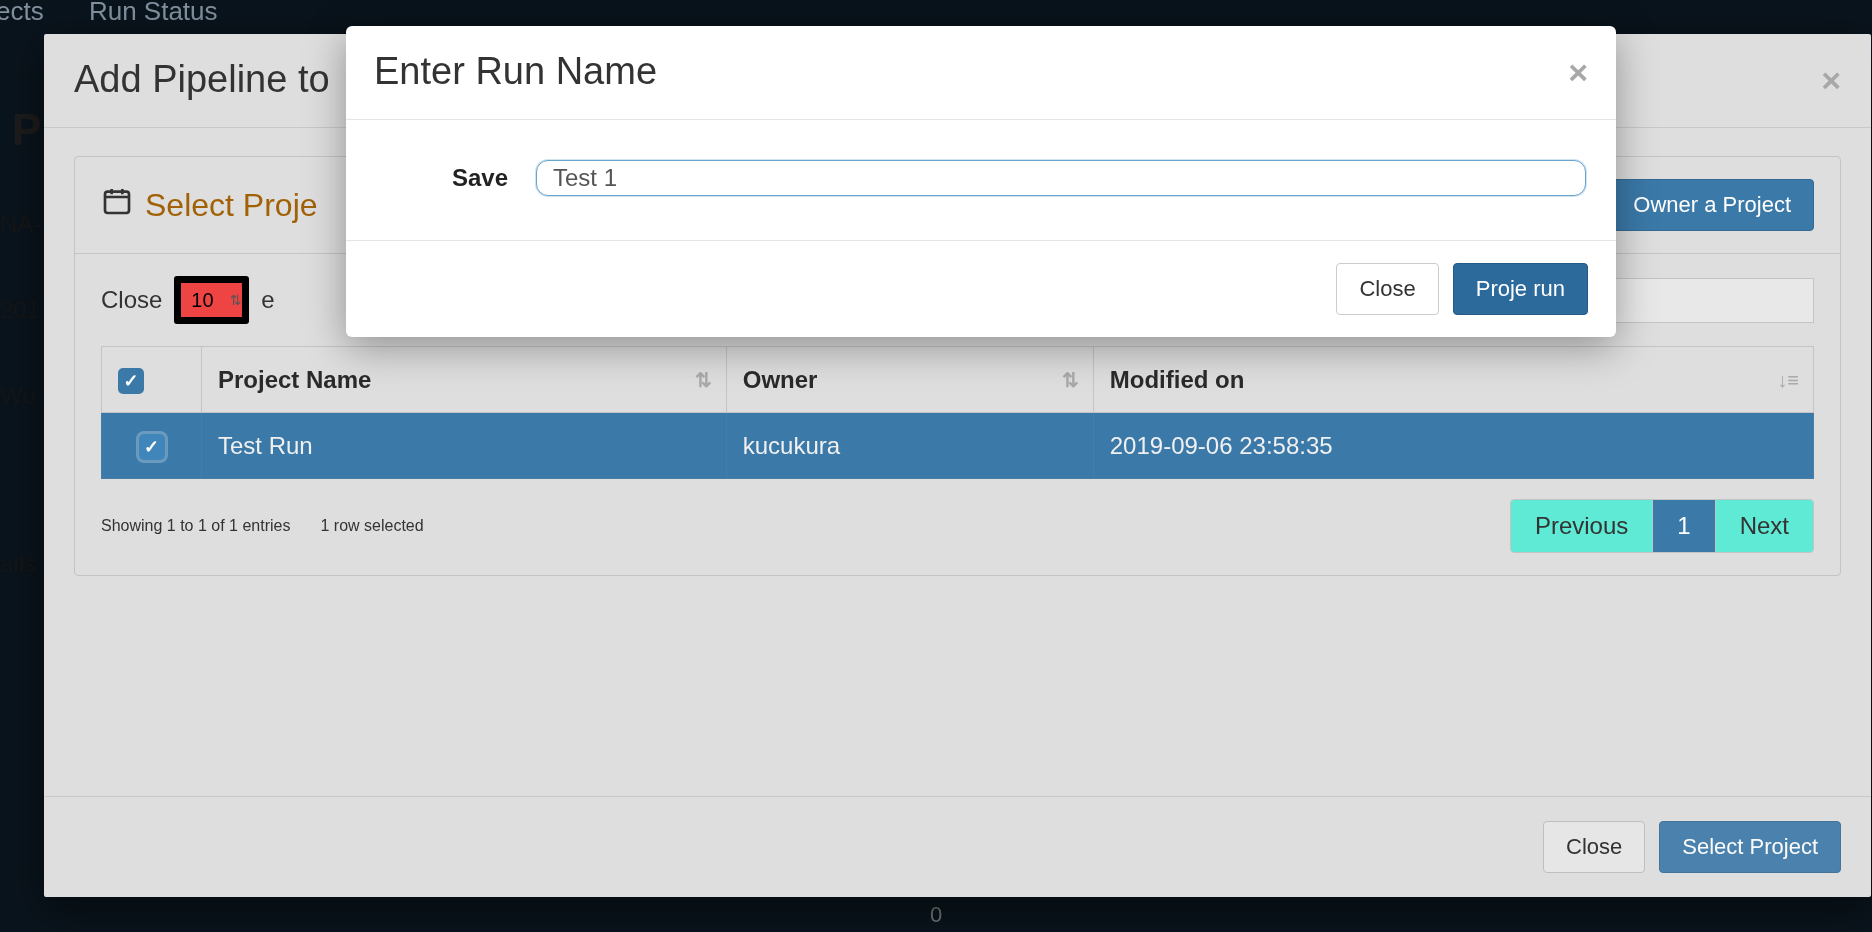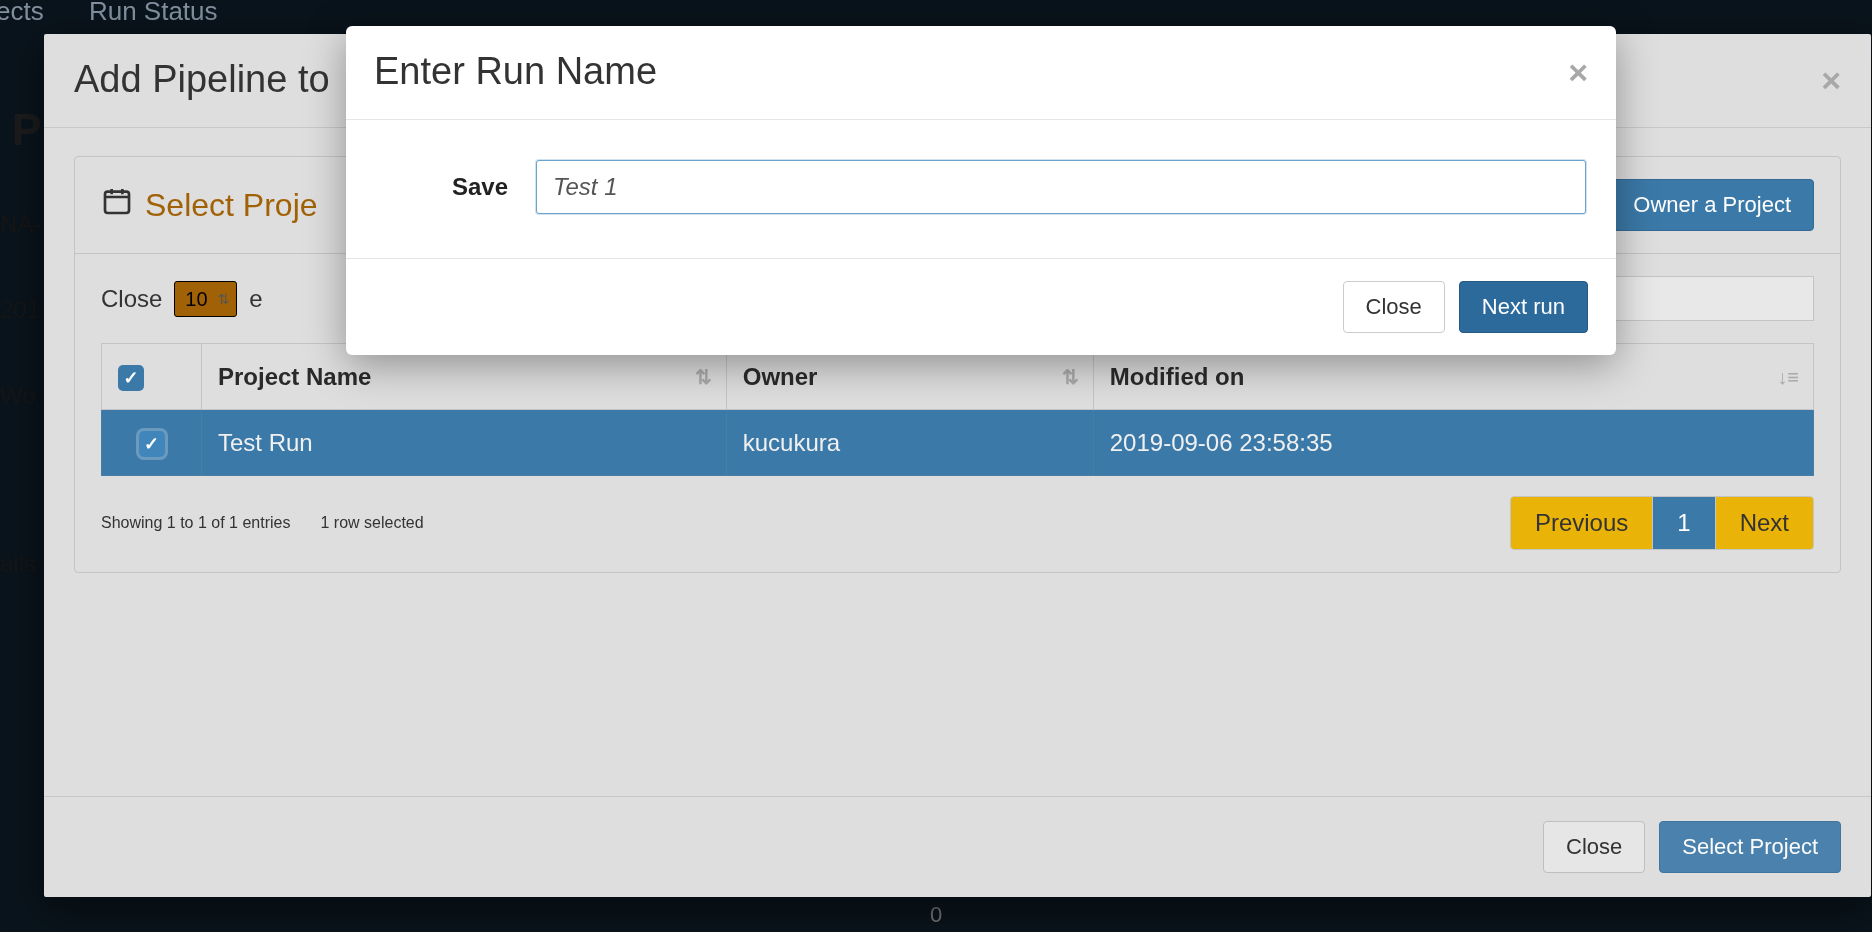--- a/index.html
+++ b/index.html
@@ -66,21 +66,21 @@
     font-weight: 400;
   }
   .btn-primary { background: #3b79a8; color: #fff; border-color: #336a95; }
   .btn-default { background: #fff; color: #333; border-color: #ccc; }
   .btn-default-grey { background: #e6e6e6; color: #333; border-color: #bfbfbf; }
   
   .panel-body { padding: 22px 26px; }
   
   .dt-controls { display: flex; align-items: center; justify-content: space-between; margin-bottom: 22px; }
   .dt-length { display: flex; align-items: center; gap: 12px; font-size: 24px; color: #333; }
-  .dt-length select { font-size: 20px; padding: 6px 28px 6px 10px; border: 1px solid #000000; background: #a16207; appearance: none; border-radius: 3px; }
+  .dt-length select { font-size: 20px; padding: 6px 28px 6px 10px; border: 7px solid #000000; background: #ef4444; appearance: none; border-radius: 3px; }
   .dt-length .sel-wrap { position: relative; display: inline-block; }
   .dt-length .sel-wrap::after { content: "⇅"; position: absolute; right: 8px; top: 50%; transform: translateY(-50%); font-size: 14px; color: #555; pointer-events: none; }
   .dt-search input { font-size: 20px; padding: 10px 14px; border: 1px solid #c4c4c4; background: #e8e8e8; width: 260px; }
   
   table.dt { width: 100%; border-collapse: collapse; }
   table.dt thead th {
     text-align: left;
     font-size: 24px;
     font-weight: 700;
     color: #2a2a2a;
@@ -98,21 +98,21 @@
   tr.selected td { background: #3b79a8; color: #f0f0f0; }
   
   .chk-cell { text-align: center; width: 100px; }
   .chk { width: 26px; height: 26px; background: #3b79a8; border-radius: 5px; display: inline-flex; align-items: center; justify-content: center; }
   .chk::after { content: "✓"; color: #fff; font-size: 18px; font-weight: 700; }
   tr.selected .chk { background: #4186bb; box-shadow: 0 0 0 3px rgba(255,255,255,0.25); }
   
   .dt-footer { display: flex; align-items: center; justify-content: space-between; margin-top: 20px; }
   .dt-info { font-size: 16px; color: #333; display: flex; gap: 30px; }
   .pagination { display: flex; border: 1px solid #c4c4c4; border-radius: 4px; overflow: hidden; }
-  .pagination .pg { padding: 12px 24px; font-size: 24px; color: #333; background: #eab308; border-right: 1px solid #c4c4c4; cursor: pointer; }
+  .pagination .pg { padding: 12px 24px; font-size: 24px; color: #333; background: #5eead4; border-right: 1px solid #c4c4c4; cursor: pointer; }
   .pagination .pg:last-child { border-right: none; }
   .pagination .pg.active { background: #3b79a8; color: #fff; }
   
   .modal-outer-footer {
     position: absolute;
     bottom: 0;
     left: 0;
     right: 0;
     border-top: 1px solid #c8c8c8;
     padding: 24px 30px;
@@ -140,27 +140,26 @@
     padding: 24px 28px 26px 28px;
     border-bottom: 1px solid #e5e5e5;
   }
   .modal-inner-title { font-size: 38px; color: #333; font-weight: 500; }
   .modal-inner-body { padding: 40px 30px 44px 30px; }
   .form-row { display: flex; align-items: center; }
   .form-label { width: 160px; text-align: right; font-size: 24px; font-weight: 700; color: #222; padding-right: 28px; }
   .form-input {
     flex: 1;
     font-size: 24px;
-    padding: 12px 16px;
+    padding: 3px 16px;
     border: 1px solid #6aa3cc;
-    border-radius: 3px;
+    border-radius: 12px;
     outline: none;
     color: #555;
     box-shadow: 0 0 0 1px rgba(106,163,204,0.3);
-    font-style: italic;
   }
   .modal-inner-footer {
     border-top: 1px solid #e5e5e5;
     padding: 22px 28px;
     display: flex;
     justify-content: flex-end;
     gap: 14px;
   }
   .btn-primary-dark { background: #2d6a9c; color: #fff; border-color: #255a86; }
 </style>
@@ -261,15 +260,15 @@
     <div class="close-x">×</div>
   </div>
   <div class="modal-inner-body">
     <div class="form-row">
       <div class="form-label">Save</div>
       <input class="form-input" type="text" value="Test 1" style="">
     </div>
   </div>
   <div class="modal-inner-footer">
     <div class="btn btn-default">Close</div>
-    <div class="btn btn-primary-dark">Next run</div>
+    <div class="btn btn-primary-dark">Proje run</div>
   </div>
 </div>
 
 </body></html>

